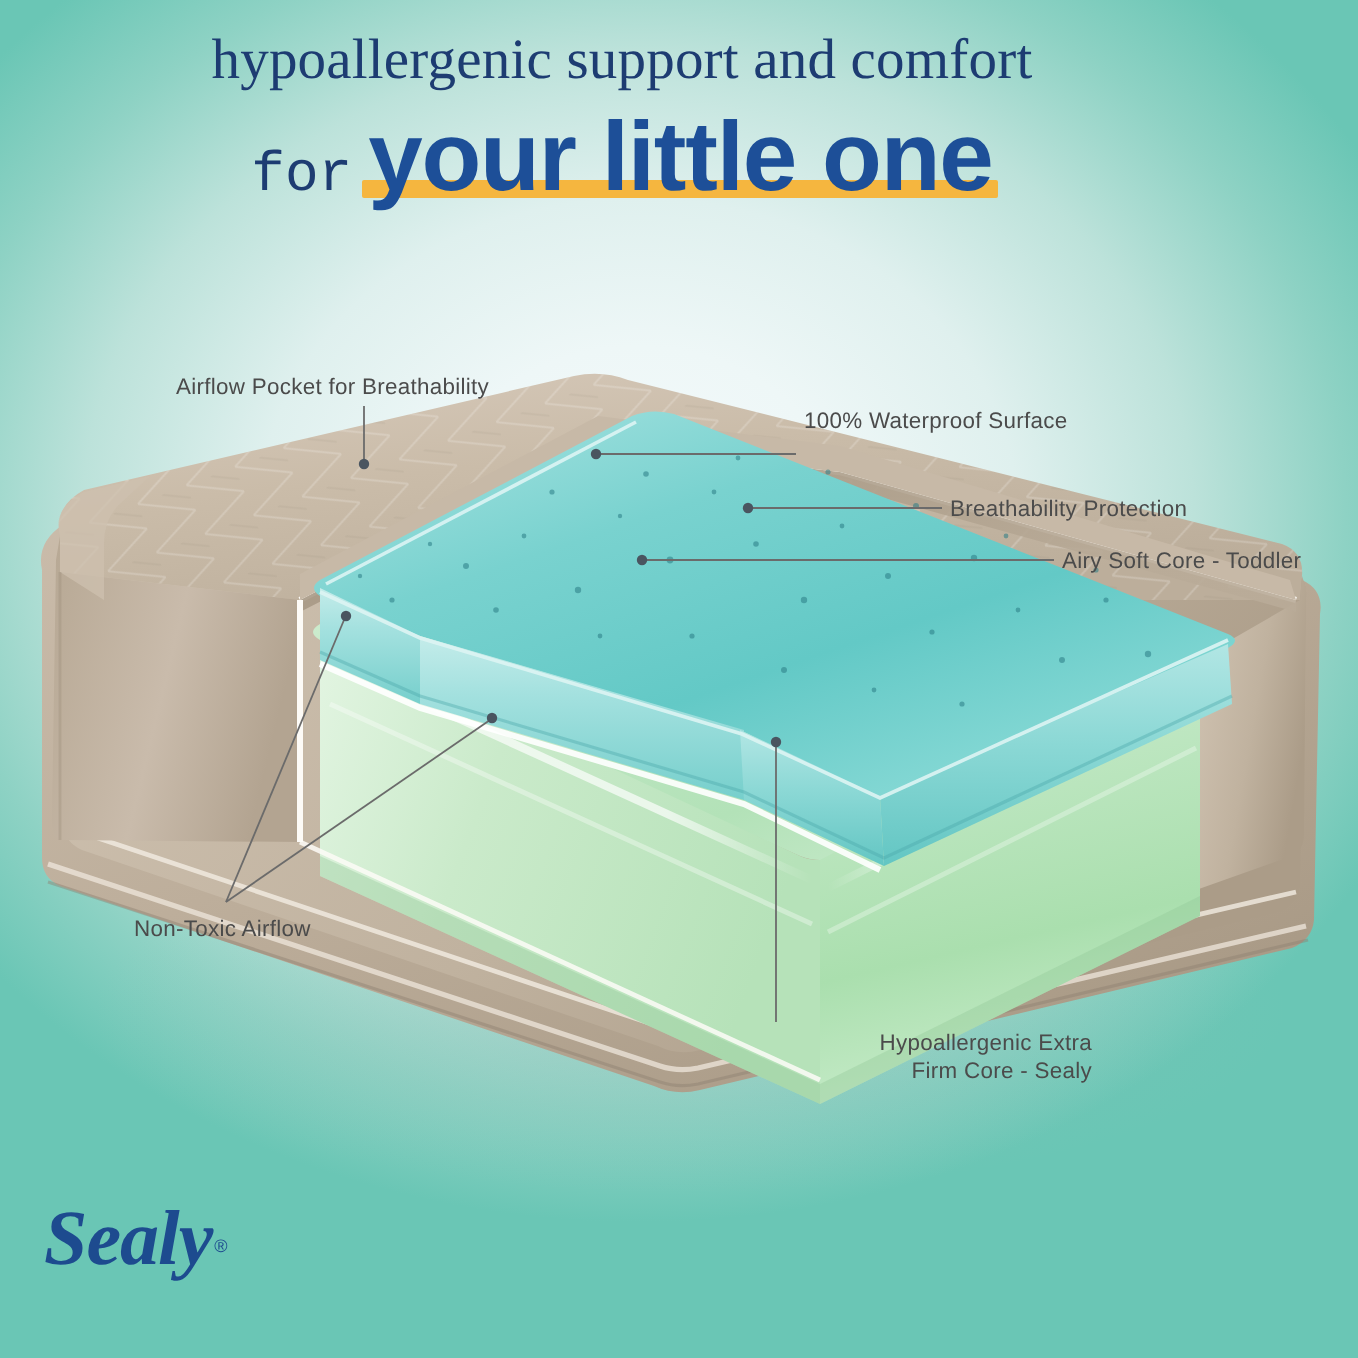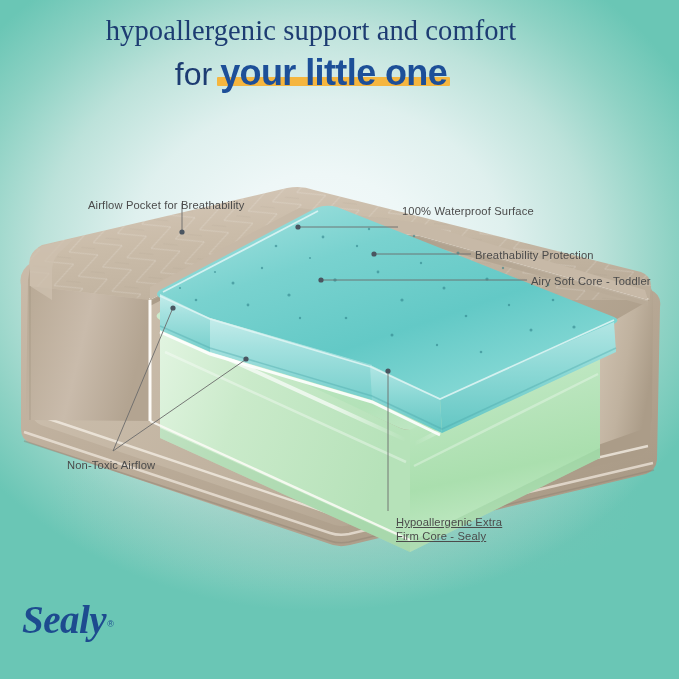--- a/index.html
+++ b/index.html
@@ -40,22 +40,22 @@
     color: #1d3c72;
     letter-spacing: 0.1px;
     white-space: nowrap;
   }
   #hl-line2 {
     margin-top: 9px;
     white-space: nowrap;
     line-height: 1;
   }
   #hl-for {
-    font-family: Liberation Sans, sans-serif;
-    font-size: 32px;
+    font-family: Liberation Mono, monospace;
+    font-size: 28px;
     color: #1d3c72;
     vertical-align: baseline;
     margin-right: 8px;
   }
   #hl-emph-wrap {
     position: relative;
     display: inline-block;
     vertical-align: baseline;
   }
   #hl-underline {
@@ -66,21 +66,21 @@
     height: 9px;
     background: #f5b63f;
     border-radius: 1px;
     z-index: 0;
   }
   #hl-emph {
     position: relative;
     z-index: 1;
     font-family: "Liberation Sans", sans-serif;
     font-weight: bold;
-    font-size: 36px;
+    font-size: 49px;
     color: #1d4f98;
     letter-spacing: -0.6px;
     margin-top: 19px;
   }
 
   
   #art {
     position: absolute;
     left: 0;
     top: 0;
@@ -91,23 +91,23 @@
   
   .callout {
     position: absolute;
     font-family: "Liberation Sans", sans-serif;
     font-size: 11.2px;
     color: #4b4b4b;
     letter-spacing: 0.15px;
     white-space: nowrap;
     line-height: 1.28;
   }
-  .callout.two-line { white-space: normal; text-align: left; width: 150px; text-decoration: underline; }
-
-  #lbl-airflow   { left: 88px;  top: 198px; }
+  .callout.two-line { white-space: normal; text-align: right; width: 150px; }
+
+  #lbl-airflow   { left: 88px;  top: 187px; }
   #lbl-water     { left: 402px; top: 204px; }
   #lbl-anti      { left: 475px; top: 248px; }
   #lbl-airy      { left: 531px; top: 274px; }
   #lbl-nontoxic  { left: 67px;  top: 458px; }
   #lbl-core      { left: 396px; top: 515px; }
 
   
   #logo {
     position: absolute;
     left: 22px;

